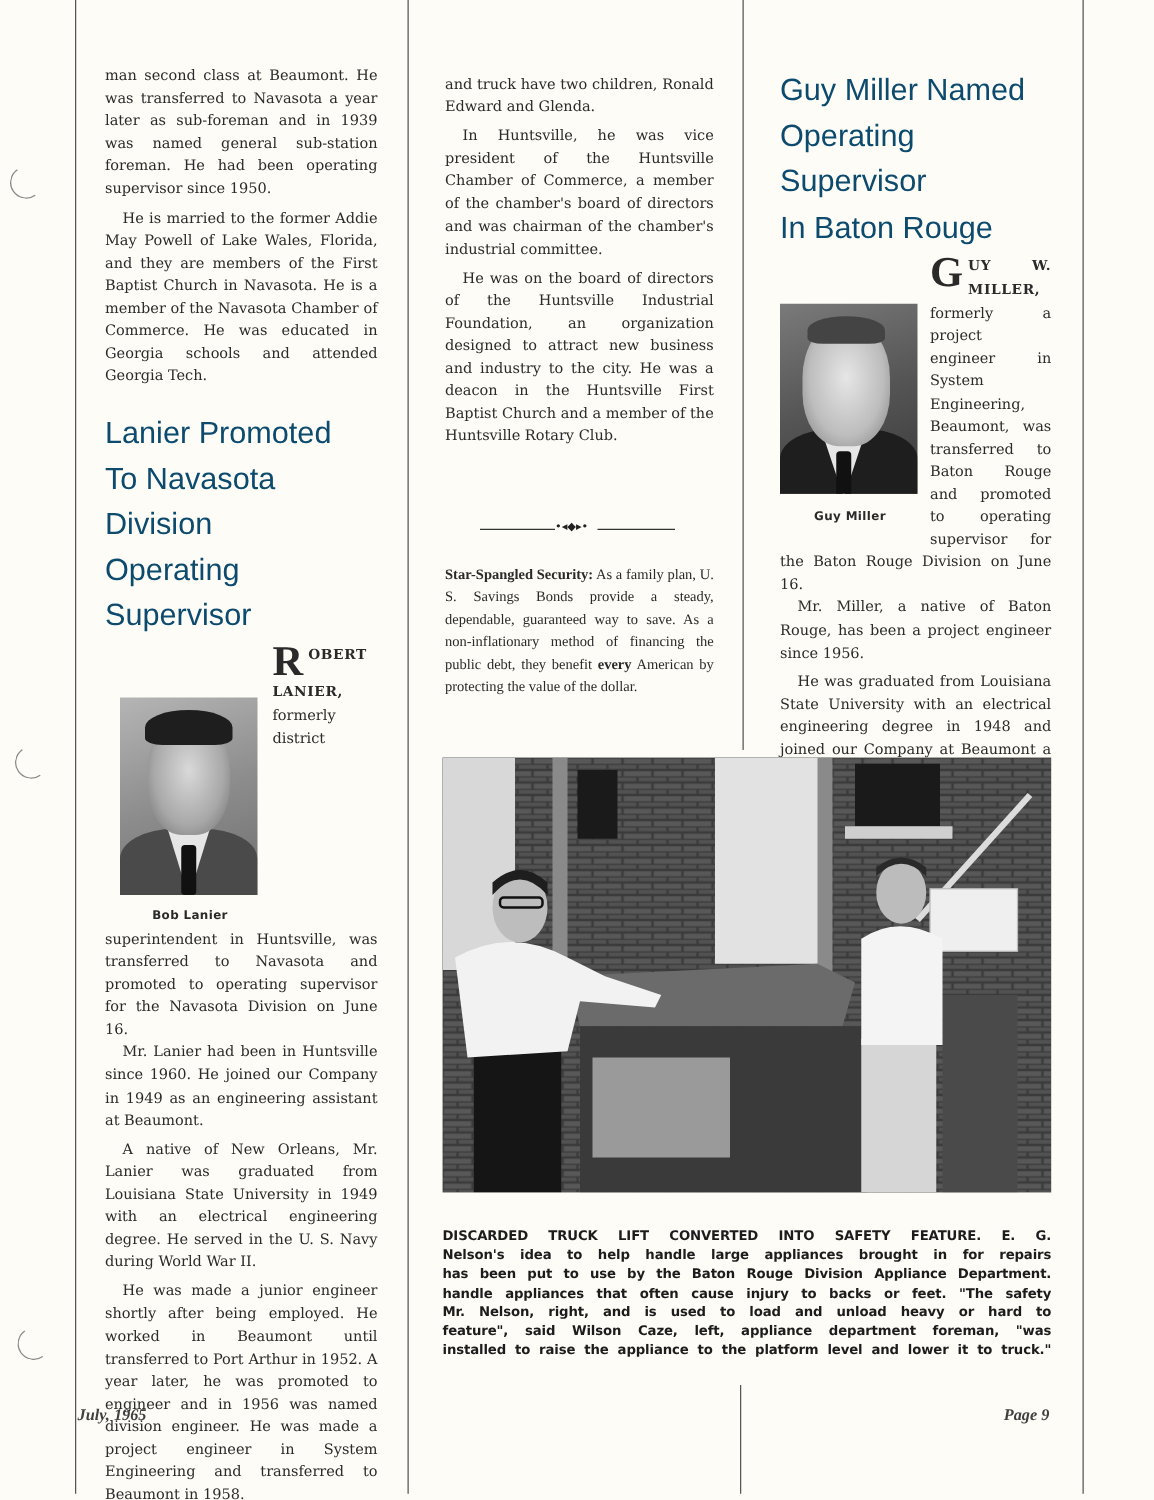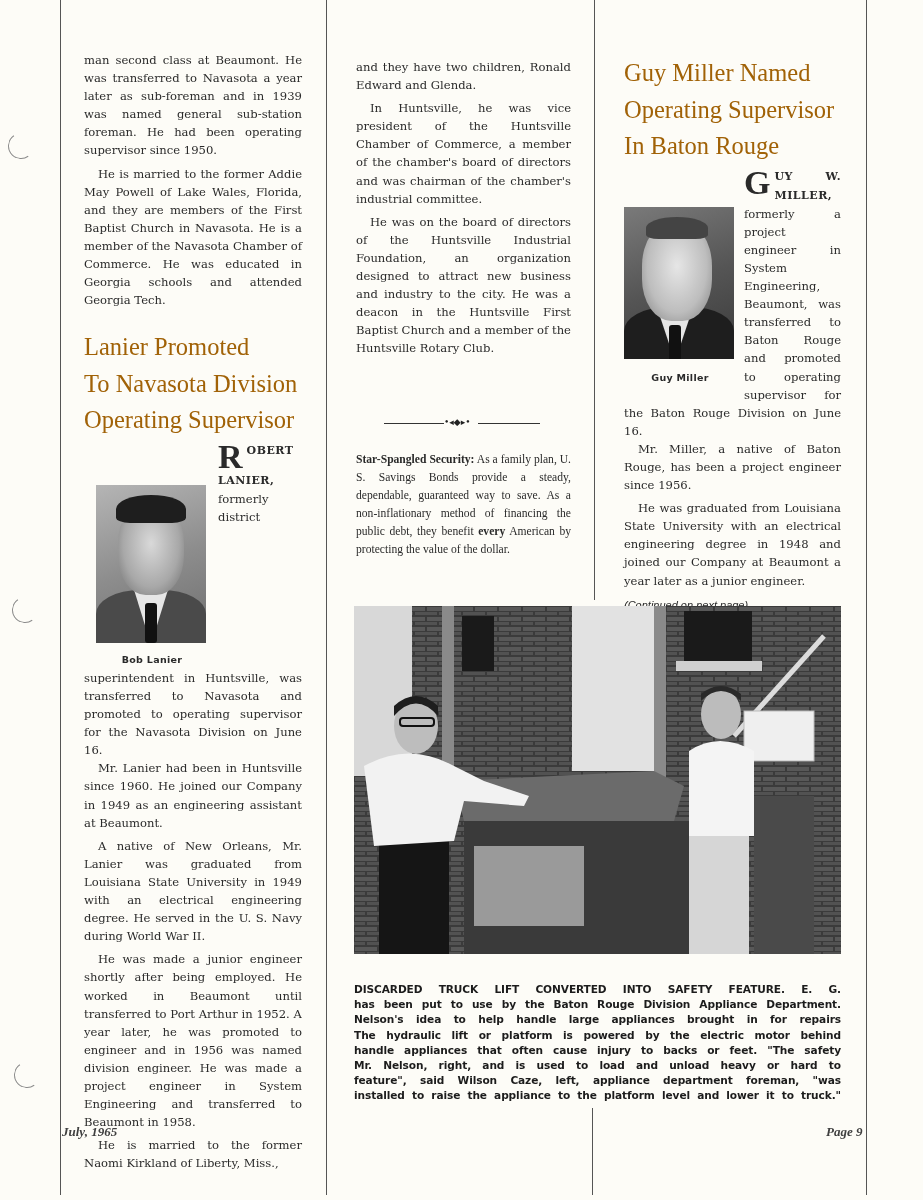--- a/index.html
+++ b/index.html
@@ -13,22 +13,22 @@
   .hole {
     position: absolute; width: 24px; height: 24px; border-radius: 50%;
     border: 1.5px solid #8a8a8a; border-right-color: transparent; border-top-color: transparent;
     transform: rotate(10deg);
   }
   .col { position: absolute; font-size: 11.6px; line-height: 18.1px; }
   .col p { margin: 0; text-align: justify; }
   .col p.ind { text-indent: 14px; }
   .col p + p { margin-top: 5px; }
   .headline {
-    font-family: Liberation Serif, serif; font-size: 24.5px; line-height: 36.5px;
-    color: #a16207; margin: 0; font-weight: normal;
+    font-family: Liberation Sans, sans-serif; font-size: 24.5px; line-height: 36.5px;
+    color: #0c4a6e; margin: 0; font-weight: normal;
   }
   .dropcap {
     float: left; font-family: "Liberation Serif", serif; font-size: 34px; line-height: 28px;
     margin: 2px 4px 0 0; font-weight: bold;
   }
   .lead-caps { font-weight: bold; letter-spacing: 0.5px; font-size: 11px; }
   .photo {
     background: linear-gradient(135deg, #8a8a8a 0%, #5c5c5c 40%, #2c2c2c 100%);
     position: relative; overflow: hidden;
   }
@@ -101,21 +101,21 @@
     </p>
     <div style="clear:both;"></div>
   </div>
   <p class="ind">Mr. Lanier had been in Huntsville since 1960. He joined our Company in 1949 as an engineering assistant at Beaumont.</p>
   <p class="ind">A native of New Orleans, Mr. Lanier was graduated from Louisiana State University in 1949 with an electrical engineering degree. He served in the U. S. Navy during World War II.</p>
   <p class="ind">He was made a junior engineer shortly after being employed. He worked in Beaumont until transferred to Port Arthur in 1952. A year later, he was promoted to engineer and in 1956 was named division engineer. He was made a project engineer in System Engineering and transferred to Beaumont in 1958.</p>
   <p class="ind">He is married to the former Naomi Kirkland of Liberty, Miss.,</p>
 </div>
 
 <div class="col" style="left:356px;top:58px;width:215px;">
-  <p>and they have two children, Ronald Edward and Glenda.</p>
+  <p>and truck have two children, Ronald Edward and Glenda.</p>
   <p class="ind">In Huntsville, he was vice president of the Huntsville Chamber of Commerce, a member of the chamber's board of directors and was chairman of the chamber's industrial committee.</p>
   <p class="ind">He was on the board of directors of the Huntsville Industrial Foundation, an organization designed to attract new business and industry to the city. He was a deacon in the Huntsville First Baptist Church and a member of the Huntsville Rotary Club.</p>
 </div>
 
 <div class="ornament" style="left:384px;top:423px;width:60px;"></div>
 <div class="ornament-center" style="left:444px;top:418px;">•◂◆▸•</div>
 <div class="ornament" style="left:478px;top:423px;width:62px;"></div>
 
 <div class="col" style="left:356px;top:451px;width:215px;font-family:Liberation Serif, serif;">
   <p>
@@ -184,23 +184,22 @@
 
     <rect x="335" y="225" width="60" height="123" fill="#d6d6d6"></rect>
     <path d="M335,145 Q365,125 400,145 L400,230 L335,230 Z" fill="#f4f4f4"></path>
     <ellipse cx="367" cy="108" rx="20" ry="25" fill="#bcbcbc"></ellipse>
     <path d="M347,95 Q367,75 387,95 L387,88 Q367,72 347,88 Z" fill="#2a2a2a"></path>
   </svg>
 </div>
 
 <div class="caption" style="left:354px;top:970px;width:487px;margin-top:12px;">
   <div style="text-align-last:justify;">DISCARDED TRUCK LIFT CONVERTED INTO SAFETY FEATURE. E. G.</div>
+  <div style="text-align-last:justify;">Nelson's idea to help handle large appliances brought in for repairs</div>
   <div style="text-align-last:justify;">has been put to use by the Baton Rouge Division Appliance Department.</div>
-  <div style="text-align-last:justify;">Nelson's idea to help handle large appliances brought in for repairs</div>
-  <div style="text-align-last:justify;">The hydraulic lift or platform is powered by the electric motor behind</div>
   <div style="text-align-last:justify;">handle appliances that often cause injury to backs or feet. "The safety</div>
   <div style="text-align-last:justify;">Mr. Nelson, right, and is used to load and unload heavy or hard to</div>
   <div style="text-align-last:justify;">feature", said Wilson Caze, left, appliance department foreman, "was</div>
   <div style="text-align-last:justify;">installed to raise the appliance to the platform level and lower it to truck."</div>
 </div>
 
 <div class="footer" style="left:62px;top:1124px;">July, 1965</div>
-<div class="footer" style="left:826px;top:1124px;">Page 9</div>
+<div class="footer" style="left:803px;top:1124px;">Page 9</div>
 
 </body></html>

